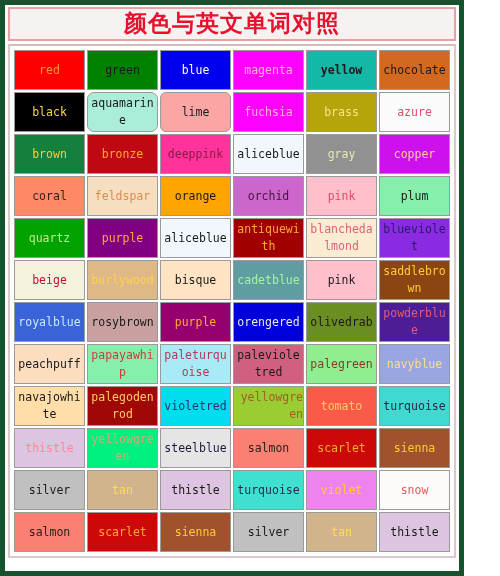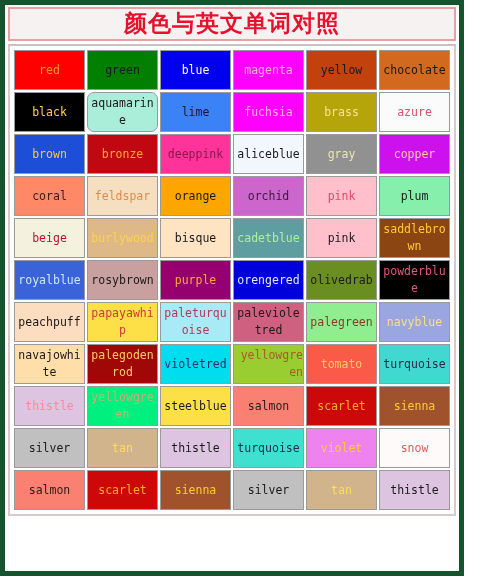--- a/index.html
+++ b/index.html
@@ -68,83 +68,91 @@
   </div>
 
   <div id="grid-wrap">
     <table id="grid">
       <tbody id="grid-body">
           <tr>
             <td style="background: rgb(254, 0, 0); color: rgb(255, 153, 51);">red</td>
             <td style="background: rgb(0, 127, 0); color: rgb(26, 26, 26);">green</td>
             <td style="background: rgb(0, 0, 238); color: rgb(255, 255, 255);">blue</td>
             <td style="background: rgb(255, 0, 255); color: rgb(255, 179, 217);">magenta</td>
-            <td style="background: #c2410c; color: rgb(26, 26, 26);">yellow</td>
+            <td style="background: #14b8a6; color: rgb(26, 26, 26); font-weight: bold;">yellow</td>
             <td style="background: rgb(210, 105, 30); color: rgb(26, 26, 26); text-align: center;">chocolate</td>
           </tr>
           <tr>
             <td style="background: rgb(0, 0, 0); color: rgb(255, 210, 77);">black</td>
             <td style="background: rgb(170, 238, 218); color: rgb(26, 26, 26); border-radius: 7px;">aquamarine</td>
-            <td style="background: #3b82f6; color: rgb(26, 26, 26);">lime</td>
+            <td style="background: #fca5a5; color: rgb(26, 26, 26); border-radius: 6px;">lime</td>
             <td style="background: rgb(255, 0, 255); color: rgb(255, 179, 217);">fuchsia</td>
             <td style="background: rgb(181, 165, 10); color: rgb(255, 224, 138);">brass</td>
             <td style="background: rgb(251, 251, 251); color: rgb(224, 80, 106);">azure</td>
           </tr>
           <tr>
-            <td style="background: #1d4ed8; color: rgb(255, 204, 51); text-align: center;">brown</td>
+            <td style="background: #15803d; color: rgb(255, 204, 51); text-align: center;">brown</td>
             <td style="background: rgb(192, 8, 18); color: rgb(255, 170, 51);">bronze</td>
             <td style="background: rgb(255, 51, 153); color: rgb(139, 26, 74);">deeppink</td>
             <td style="background: rgb(242, 247, 253); color: rgb(26, 26, 26);">aliceblue</td>
             <td style="background: rgb(145, 145, 145); color: rgb(232, 232, 176);">gray</td>
             <td style="background: rgb(204, 17, 238); color: rgb(255, 204, 153);">copper</td>
           </tr>
           <tr>
             <td style="background: rgb(255, 136, 102); color: rgb(58, 26, 26);">coral</td>
             <td style="background: rgb(246, 223, 192); color: rgb(224, 138, 74);">feldspar</td>
             <td style="background: rgb(255, 165, 0); color: rgb(26, 26, 26);">orange</td>
             <td style="background: rgb(204, 102, 204); color: rgb(58, 26, 58);">orchid</td>
             <td style="background: rgb(255, 192, 203); color: rgb(224, 74, 106);">pink</td>
             <td style="background: #86efac; color: rgb(26, 26, 26); margin-left: 23px;">plum</td>
           </tr>
           <tr>
+            <td style="background: rgb(0, 162, 0); color: rgb(184, 238, 136);">quartz</td>
+            <td style="background: rgb(128, 0, 128); color: rgb(255, 170, 51);">purple</td>
+            <td style="background: rgb(242, 247, 253); color: rgb(26, 26, 26);">aliceblue</td>
+            <td style="background: rgb(160, 0, 0); color: rgb(255, 170, 51);">antiquewith</td>
+            <td style="background: rgb(250, 236, 210); color: rgb(224, 96, 122);">blanchedalmond</td>
+            <td style="background: rgb(138, 43, 226); color: rgb(42, 26, 106);">blueviolet</td>
+          </tr>
+          <tr>
             <td style="background: rgb(244, 242, 220); color: rgb(192, 16, 48);">beige</td>
             <td style="background: rgb(222, 184, 135); color: rgb(255, 210, 77);">burlywood</td>
             <td style="background: rgb(255, 228, 196); color: rgb(26, 26, 26);">bisque</td>
             <td style="background: rgb(95, 158, 160); color: rgb(170, 240, 160);">cadetblue</td>
             <td style="background: rgb(255, 192, 203); color: rgb(26, 26, 26);">pink</td>
             <td style="background: rgb(139, 69, 19); color: rgb(255, 204, 51);">saddlebrown</td>
           </tr>
           <tr>
             <td style="background: rgb(58, 99, 216); color: rgb(200, 232, 255);">royalblue</td>
             <td style="background: rgb(201, 160, 160); color: rgb(26, 26, 26);">rosybrown</td>
             <td style="background: rgb(150, 0, 110); color: rgb(255, 170, 51);">purple</td>
             <td style="background: rgb(0, 0, 221); color: rgb(232, 232, 232);">orengered</td>
             <td style="background: rgb(107, 142, 35); color: rgb(26, 26, 26);">olivedrab</td>
-            <td style="background: #000000; color: rgb(224, 90, 122); margin-top: 22px;">powderblue</td>
+            <td style="background: #4c1d95; color: rgb(224, 90, 122); margin-top: 22px;">powderblue</td>
           </tr>
           <tr>
             <td style="background: rgb(253, 221, 192); color: rgb(26, 26, 26);">peachpuff</td>
-            <td style="background: #fde047; color: rgb(208, 58, 58); margin-left: 22px;">papayawhip</td>
+            <td style="background: #86efac; color: rgb(208, 58, 58); margin-left: 22px;">papayawhip</td>
             <td style="background: rgb(168, 234, 245); color: rgb(176, 58, 90);">paleturquoise</td>
             <td style="background: rgb(208, 96, 128); color: rgb(26, 26, 26); margin-top: 16px;">palevioletred</td>
             <td style="background: rgb(144, 238, 144); color: rgb(139, 58, 42);">palegreen</td>
             <td style="background: rgb(154, 166, 224); color: rgb(255, 221, 136);">navyblue</td>
           </tr>
           <tr>
             <td style="background: rgb(255, 222, 170); color: rgb(26, 26, 26);">navajowhite</td>
             <td style="background: rgb(160, 8, 8); color: rgb(255, 204, 102);">palegodenrod</td>
             <td style="background: rgb(0, 221, 238); color: rgb(58, 42, 106);">violetred</td>
             <td style="background: rgb(154, 205, 50); color: rgb(168, 90, 42); text-align: right;">yellowgreen</td>
             <td style="background: rgb(250, 90, 72); color: rgb(255, 204, 102);">tomato</td>
             <td style="background: rgb(64, 216, 208); color: rgb(42, 42, 74);">turquoise</td>
           </tr>
           <tr>
             <td style="background: rgb(221, 196, 224); color: rgb(255, 136, 153);">thistle</td>
             <td style="background: rgb(0, 240, 128); color: rgb(200, 176, 112);">yellowgreen</td>
-            <td style="background: #fde047; color: rgb(26, 26, 58); margin-top: 32px;">steelblue</td>
+            <td style="background: #e5e5e5; color: rgb(26, 26, 58); margin-top: 32px;">steelblue</td>
             <td style="background: rgb(250, 128, 114); color: rgb(42, 26, 26);">salmon</td>
             <td style="background: rgb(204, 8, 8); color: rgb(255, 170, 51);">scarlet</td>
             <td style="background: rgb(160, 82, 45); color: rgb(255, 204, 51);">sienna</td>
           </tr>
           <tr>
             <td style="background: rgb(192, 192, 192); color: rgb(26, 26, 26);">silver</td>
             <td style="background: rgb(210, 180, 140); color: rgb(255, 221, 85);">tan</td>
             <td style="background: rgb(221, 196, 224); color: rgb(26, 26, 26);">thistle</td>
             <td style="background: rgb(64, 224, 208); color: rgb(42, 42, 74);">turquoise</td>
             <td style="background: rgb(238, 130, 238); color: rgb(255, 204, 51);">violet</td>

